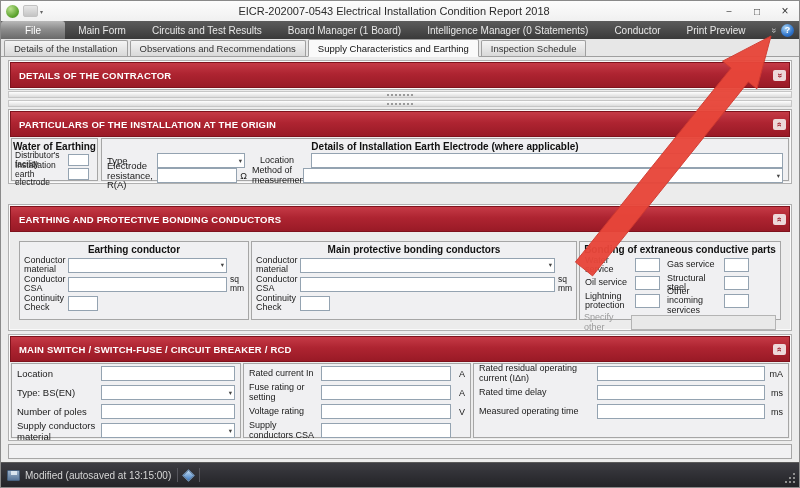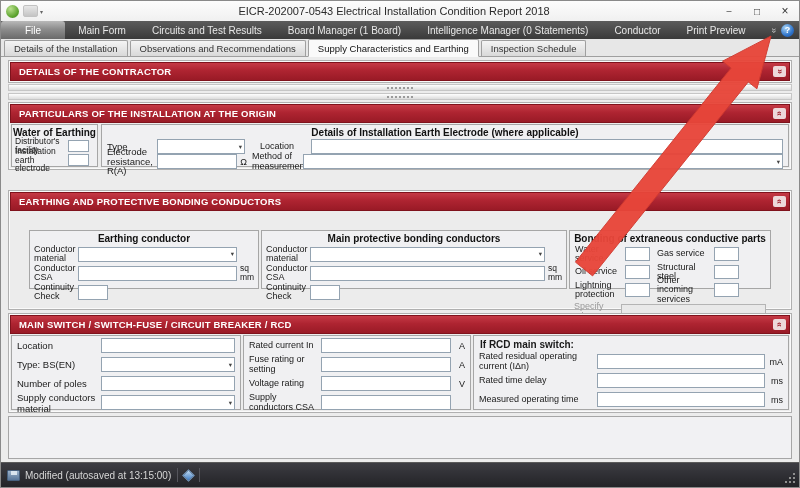--- a/index.html
+++ b/index.html
@@ -38,21 +38,21 @@
   
   .tabstrip { height: 18px; background: #e7e7e7; border-bottom: 1px solid #9f9f9f; display: flex; align-items: flex-end; padding-left: 3px; flex: none; }
   .tab { height: 16px; display: flex; align-items: center; padding: 0 9px; font-size: 9.5px; color: #333;
     background: linear-gradient(#f4f4f4,#d9d9d9); border: 1px solid #9f9f9f; border-bottom: none;
     border-radius: 2px 2px 0 0; margin-right: 2px; }
   .tab.active { height: 18px; background: #fafafa; color: #111; position: relative; z-index: 2; margin-bottom: -1px; border-bottom: 1px solid #fafafa; }
 
   
   .content { flex: 1; background: #ececec; padding: 2px 3px; display: flex; flex-direction: column; overflow: hidden; }
   .sec { border: 1px solid #b0b0b0; background: #fafafa; padding: 1px; margin: 1px 4px 0 4px; flex: none; }
-  .secbar { height: 19px; display: flex; align-items: center; padding: 0 3px 0 8px;
+  .secbar { height: 26px; display: flex; align-items: center; padding: 0 3px 0 8px;
     background: linear-gradient(#c53a46,#ae2431 45%,#991a26); border: 1px solid #7f121c; color: #fff; }
   .secbar-title { font-size: 9.5px; font-weight: bold; letter-spacing: .2px; }
   .secbadge { margin-left: auto; width: 13px; height: 11px; background: #edd8da; border-radius: 2px;
     display: flex; align-items: center; justify-content: center; }
   .secbadge .chev { color: #9c1a26; font-weight: bold; font-size: 9px; line-height: 1; display: inline-block; }
   .chev.down { transform: rotate(90deg); }
   .chev.up { transform: rotate(-90deg); }
   .splitter { height: 7px; margin: 1px 4px; background: linear-gradient(#fefefe,#dcdcdc); border: 1px solid #c6c6c6; flex: none; }
   .splitter .grip { width: 26px; border-top: 2px dotted #9a9a9a; margin: 2px auto 0 auto; display: block; }
 
@@ -74,21 +74,21 @@
   .electrode { flex: 1; }
   .e-row { display: flex; align-items: center; height: 15px; padding: 0 5px; }
   .e-l1 { width: 50px; font-size: 9.5px; line-height: 1.05; }
   .e-l2 { width: 53px; font-size: 9px; line-height: 1.05; padding-left: 2px; }
   .e-unit { width: 13px; font-size: 9px; text-align: center; flex: none; }
   .w88 { width: 88px; flex: none; }
   .w80 { width: 80px; flex: none; }
   .grow { flex: 1; min-width: 0; }
 
   
-  .earth-body { display: flex; gap: 2px; padding: 19px; height: 97px; background: #ececec; justify-content: flex-end; }
+  .earth-body { display: flex; gap: 2px; padding: 9px; height: 97px; background: #ececec; justify-content: flex-end; }
   .colA { width: 230px; flex: none; }
   .colB { flex: 1; }
   .colC { width: 202px; flex: none; display: flex; flex-direction: column; }
   .c-row { display: flex; align-items: center; min-height: 18px; padding: 0 4px; }
   .c-lbl { width: 44px; font-size: 9px; line-height: 1.05; flex: none; }
   .c-unit { width: 17px; font-size: 8.5px; line-height: 1.05; padding-left: 3px; flex: none; }
   .cont-box { width: 30px; height: 15px; background: #fff; border: 1px solid #94a3b1; }
   .x-row { display: flex; align-items: center; min-height: 18px; padding: 0 5px; }
   .x-lbl { width: 50px; font-size: 9px; line-height: 1.05; flex: none; }
   .x-lbl2 { width: 57px; font-size: 9px; line-height: 1.05; flex: none; margin-left: 7px; }
@@ -345,21 +345,20 @@
             <input class="inp grow" style="">
             <span class="ms2-unit">V</span>
           </div>
           <div class="ms-row">
             <span class="ms2-lbl">Supply conductors CSA</span>
             <input class="inp grow" style="">
             <span class="ms2-unit"></span>
           </div>
         </div>
         <div class="panel ms3">
-          <div class="ms3-title">If RCD main switch:</div>
           <div class="ms-row">
             <span class="ms3-lbl">Rated residual operating current (IΔn)</span>
             <input class="inp grow" style="">
             <span class="ms3-unit">mA</span>
           </div>
           <div class="ms-row">
             <span class="ms3-lbl">Rated time delay</span>
             <input class="inp grow" style="">
             <span class="ms3-unit">ms</span>
           </div>

